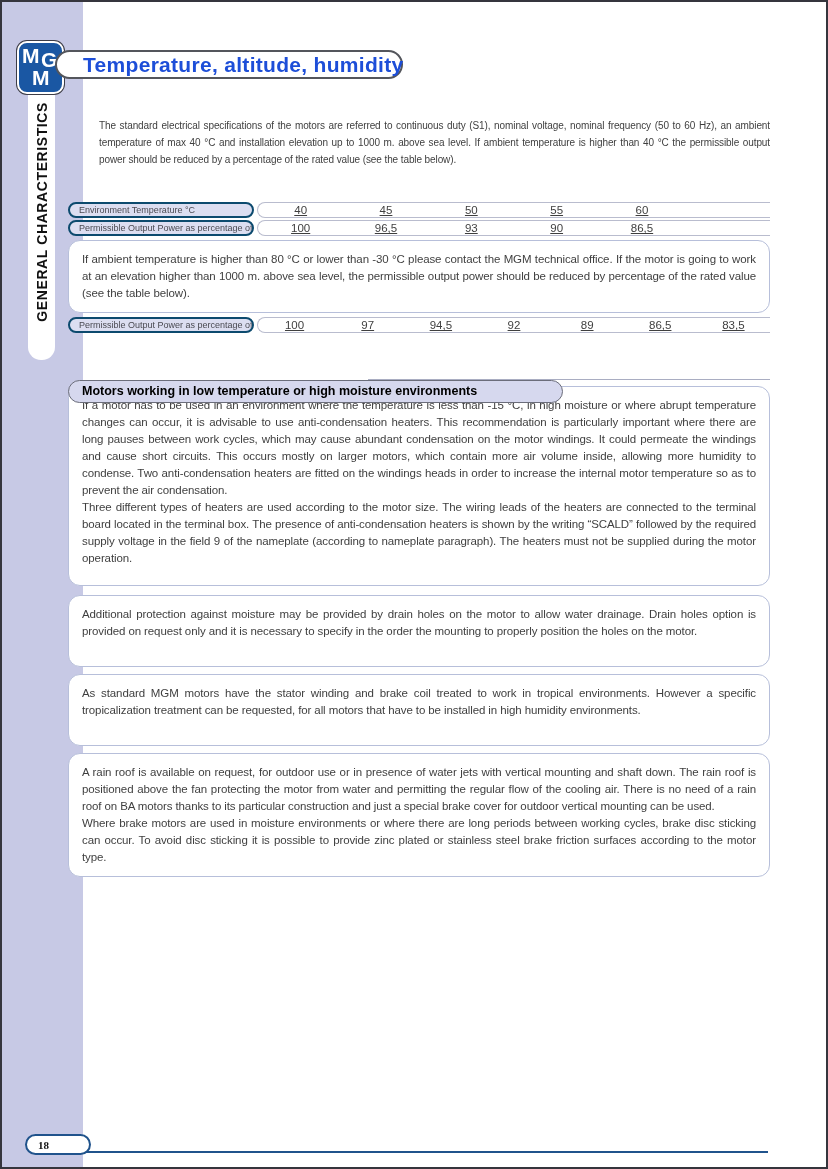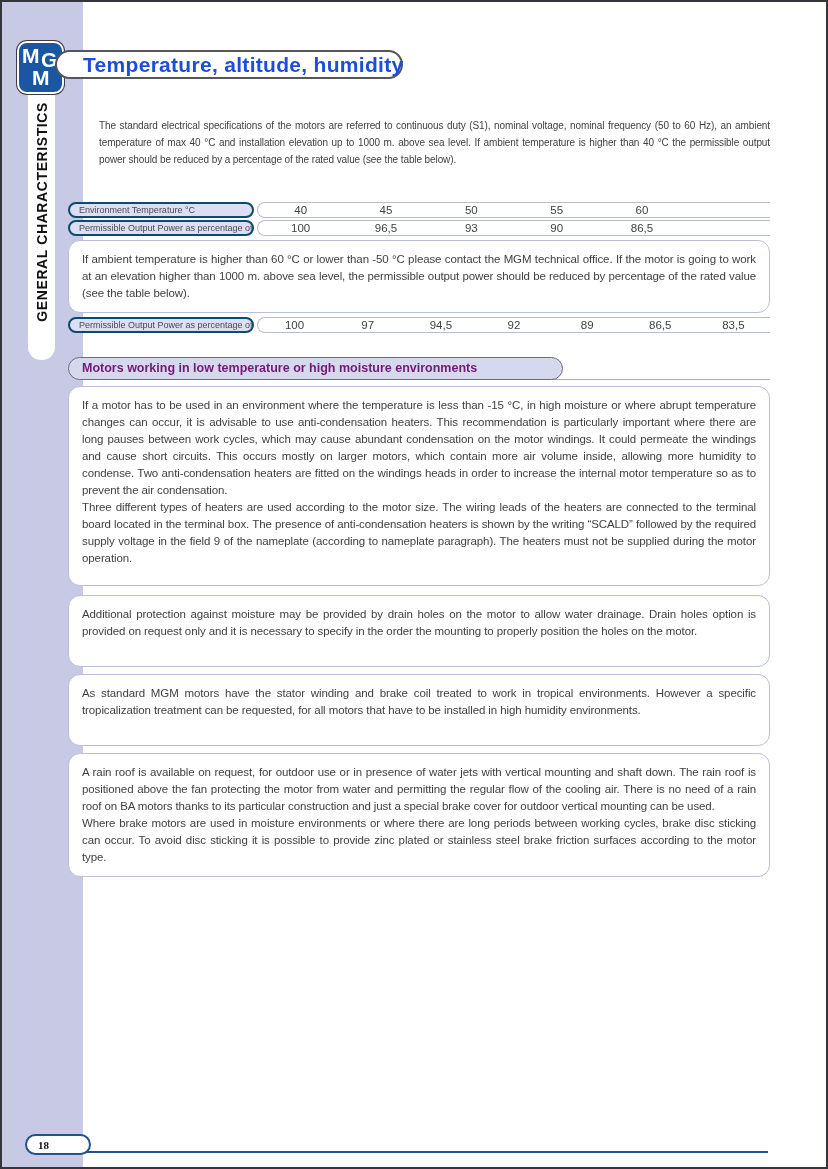--- a/index.html
+++ b/index.html
@@ -48,21 +48,21 @@
   .tlabel {
     width:186px; flex:0 0 186px; background:#dcdef1; border:2px solid #0c4a6e;
     border-radius:9px; box-sizing:border-box; display:flex; align-items:center;
     padding-left:9px; font-size:9px; color:#4a4a52; white-space:nowrap; overflow:hidden;
   }
   .tvalues {
     flex:1; margin-left:3px; background:#fff;
     border:1px solid #b9bcce; border-right:none; border-radius:9px 0 0 9px;
     box-sizing:border-box; display:flex; align-items:center; font-size:11.5px; color:#3f3f3f;
   }
-  .tvalues .cell { flex:1; text-align:center; }
+  .tvalues .cell { flex:1; text-align:center;text-decoration:underline; }
   .tvalues .spacer { flex:1; }
   
   .pbox {
     background:#fff; border:1px solid #b7bfda; border-radius:12px;
     padding:10px 13px; box-sizing:border-box;
     font-size:11.5px; line-height:17px; text-align:justify; letter-spacing:-0.1px;
   }
   .pbox p { margin:0; }
   .pbox.altitude { min-height:64px; margin-bottom:4px; }
   .pbox.b1 { min-height:200px; margin-bottom:9px; }
@@ -72,21 +72,21 @@
   
   .sec-header { position:relative; margin:24px 0 6px 0; height:23px; }
   .sec-header::after {
     content:""; position:absolute; left:300px; right:0; bottom:0;
     border-bottom:1px solid #a9adc2;
   }
   .sec-pill {
     position:relative; z-index:1; display:inline-block; height:23px; line-height:21px;
     background:#d6d8ee; border:1px solid #6b6d7a; border-radius:12px;
     box-sizing:border-box; padding:0 85px 0 13px;
-    font-weight:bold; font-size:12.5px; color:#701a75; white-space:nowrap;
+    font-weight:bold; font-size:12.5px; color:#000000; white-space:nowrap;margin-top:23px;
   }
   
   .footer-line { position:absolute; left:28px; top:1149px; width:738px; height:2px; background:#20538c; }
   .page-pill {
     position:absolute; left:23px; top:1132px; width:66px; height:21px;
     background:#fff; border:2px solid #20538c; border-radius:12px; box-sizing:border-box;
     display:flex; align-items:center; padding-left:11px;
     font-weight:bold; font-size:11px; color:#111;font-family:Liberation Serif, serif;
   }
 </style>
@@ -134,21 +134,21 @@
           <span class="cell">96,5</span>
           <span class="cell">93</span>
           <span class="cell">90</span>
           <span class="cell">86,5</span>
           <span class="spacer"></span>
         </div>
       </div>
     </div>
 
     <div class="pbox altitude">
-      <p>If ambient temperature is higher than 60 °C or lower than -50 °C please contact the MGM technical office. If the motor is going to work at an elevation higher than 1000 m. above sea level, the permissible output power should be reduced by percentage of the rated value (see the table below).</p>
+      <p>If ambient temperature is higher than 80 °C or lower than -30 °C please contact the MGM technical office. If the motor is going to work at an elevation higher than 1000 m. above sea level, the permissible output power should be reduced by percentage of the rated value (see the table below).</p>
     </div>
 
     <div class="spec-table">
       <div class="trow">
         <div class="tlabel">Permissible Output Power as percentage of the Rated Power.</div>
         <div class="tvalues">
           <span class="cell">100</span>
           <span class="cell">97</span>
           <span class="cell">94,5</span>
           <span class="cell">92</span>

